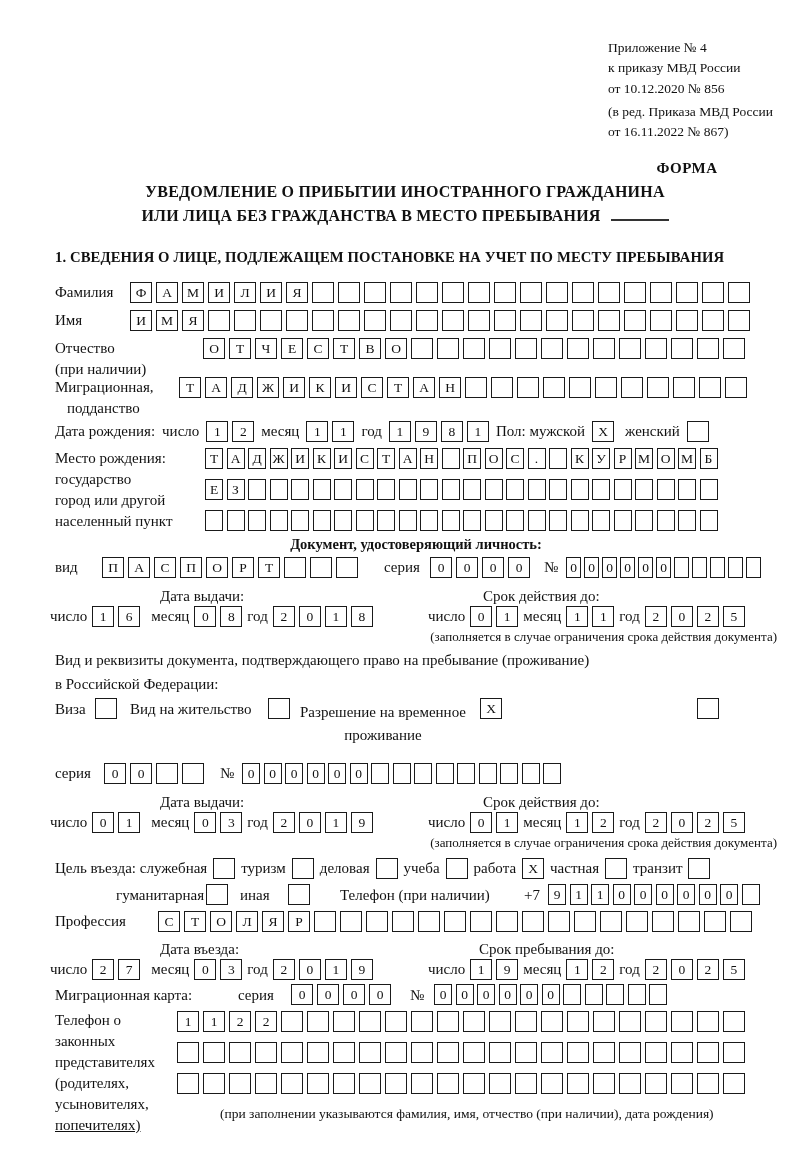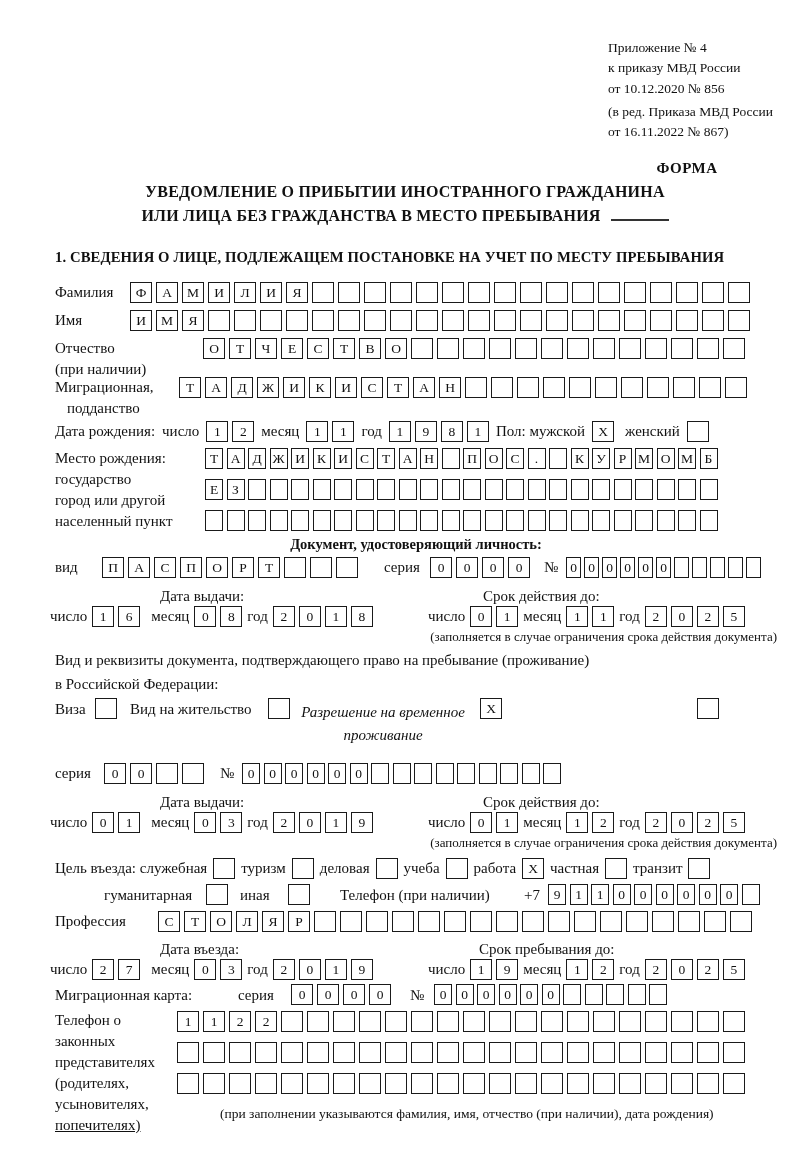--- a/index.html
+++ b/index.html
@@ -346,21 +346,21 @@
   <div class="abs lbl" style="left:55px;top:676px;">в Российской Федерации:</div>
 
   <div class="abs lbl" style="left:55px;top:701px;">Виза</div>
   <div class="abs cells" style="left:95px;top:698px;">
       <span class="cell"></span>
     </div>
   <div class="abs lbl" style="left:130px;top:701px;">Вид на жительство</div>
   <div class="abs cells" style="left:268px;top:698px;">
       <span class="cell"></span>
     </div>
-  <div class="abs ctr" style="left:297px;top:701px;width:172px;line-height:1.55;font-style:italic;">Разрешение на временное проживание</div>
+  <div class="abs ctr" style="left:297px;top:701px;width:172px;line-height:1.55;">Разрешение на временное проживание</div>
   <div class="abs cells" style="left:480px;top:698px;">
       <span class="cell">X</span>
     </div>
   <div class="abs cells" style="left:697px;top:698px;">
       <span class="cell"></span>
     </div>
 
   <div class="abs lbl" style="left:55px;top:765px;">серия</div>
   <div class="abs cells" style="left:104px;top:763px;">
       <span class="cell">0</span>
@@ -453,21 +453,21 @@
     <span class="lbl">частная</span>
     <span class="cells">
         <span class="cell"></span>
       </span>
     <span class="lbl">транзит</span>
     <span class="cells">
         <span class="cell"></span>
       </span>
   </div>
 
-  <div class="abs lbl" style="left:104px;top:887px;">гуманитарная</div>
+  <div class="abs lbl" style="left:116px;top:887px;">гуманитарная</div>
   <div class="abs cells" style="left:206px;top:884px;">
       <span class="cell"></span>
     </div>
   <div class="abs lbl" style="left:240px;top:887px;">иная</div>
   <div class="abs cells" style="left:288px;top:884px;">
       <span class="cell"></span>
     </div>
   <div class="abs lbl" style="left:340px;top:887px;">Телефон (при наличии)</div>
   <div class="abs lbl" style="left:524px;top:887px;">+7</div>
   <div class="abs cells md" style="left:548px;top:884px;">

